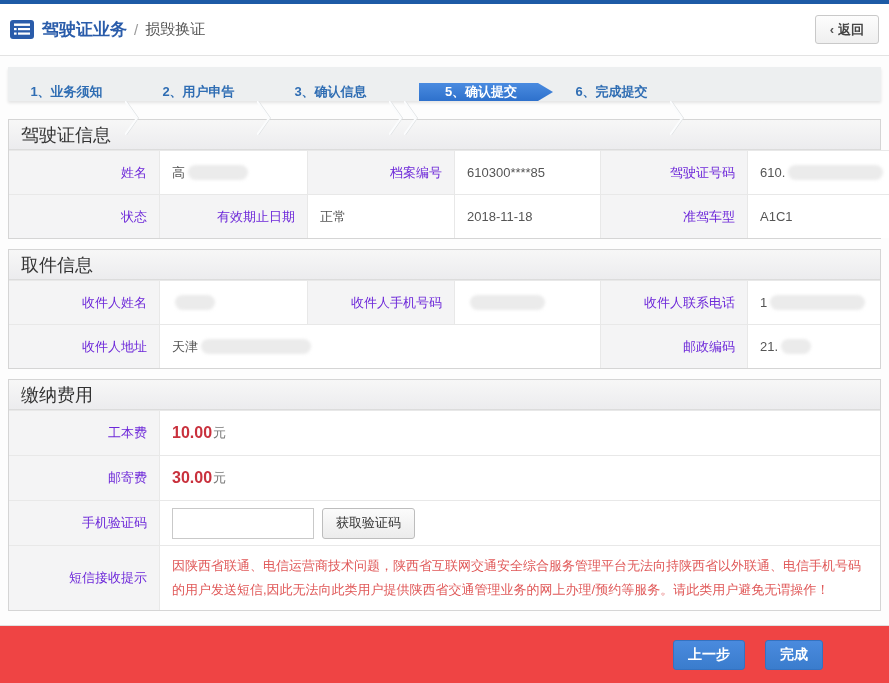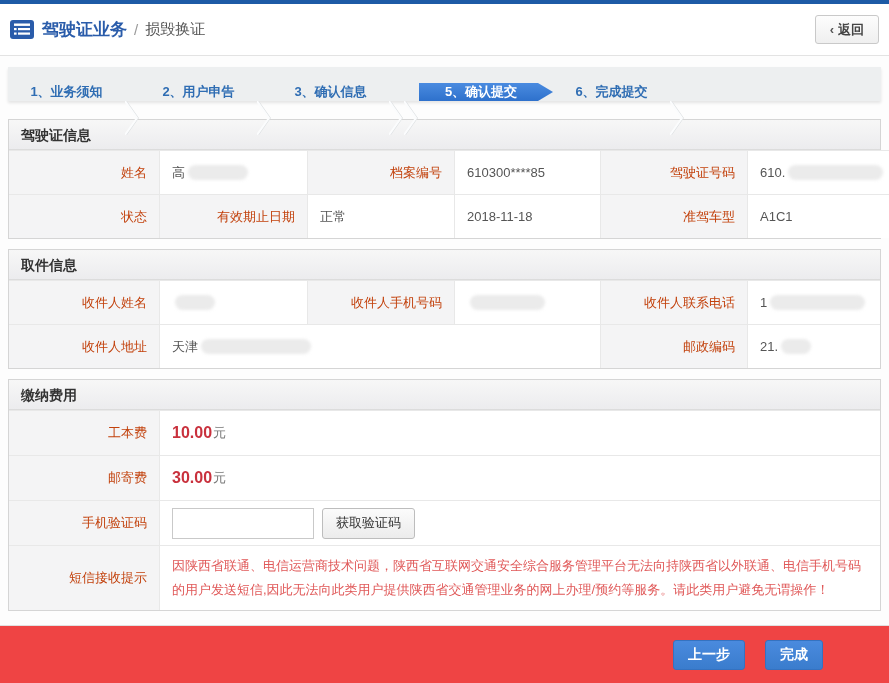--- a/index.html
+++ b/index.html
@@ -45,30 +45,30 @@
   }
   .sep { width:15px; position:relative; overflow:visible; }
   .sep svg { position:absolute; left:0; top:0; }
   .filler { flex:1; }
   
   .section { margin:18px 8px 0 8px; border:1px solid #d5d5d5; background:#fff; }
   .section + .section { margin-top:10px; }
   .sec-hd {
     height:30px; line-height:30px; background:linear-gradient(#f7f7f7,#ececee);
     border-bottom:1px solid #dcdcdc; padding-left:12px;
-    font-weight:bold; color:#333; font-size:14px;
+    font-weight:normal; color:#333; font-size:18px;
   }
   .grid6 { display:grid; grid-template-columns:150px 148px 147px 146px 147px 1fr; }
   .grid2 { display:grid; grid-template-columns:150px 1fr; }
   .cell {
     min-height:44px; display:flex; align-items:center;
     border-top:1px solid #e8e8e8; padding:0 12px;
   }
   .grid6 > .cell:not(:nth-child(6n+1)), .grid2 > .cell:nth-child(2n) { border-left:1px solid #e8e8e8; }
-  .lbl { background:#f4f4f5; justify-content:flex-end; text-align:right; color:#c2410c; }
+  .lbl { background:#f4f4f5; justify-content:flex-end; text-align:right; color:#6d28d9; }
   .val { background:#fff; color:#555; }
   .span3 { grid-column:2 / 5; }
   .blur {
     display:inline-block; height:15px; background:#ebebeb;
     border-radius:8px; filter:blur(1.5px); margin-left:3px; vertical-align:middle;
   }
   .w60{width:60px}.w75{width:75px}.w40{width:40px}.w95{width:95px}.w110{width:110px}.w30{width:30px}
   
   .amount { color:#c9313d; font-weight:bold; font-size:16px; }
   .unit { color:#777; font-size:13px; margin-left:1px; }

